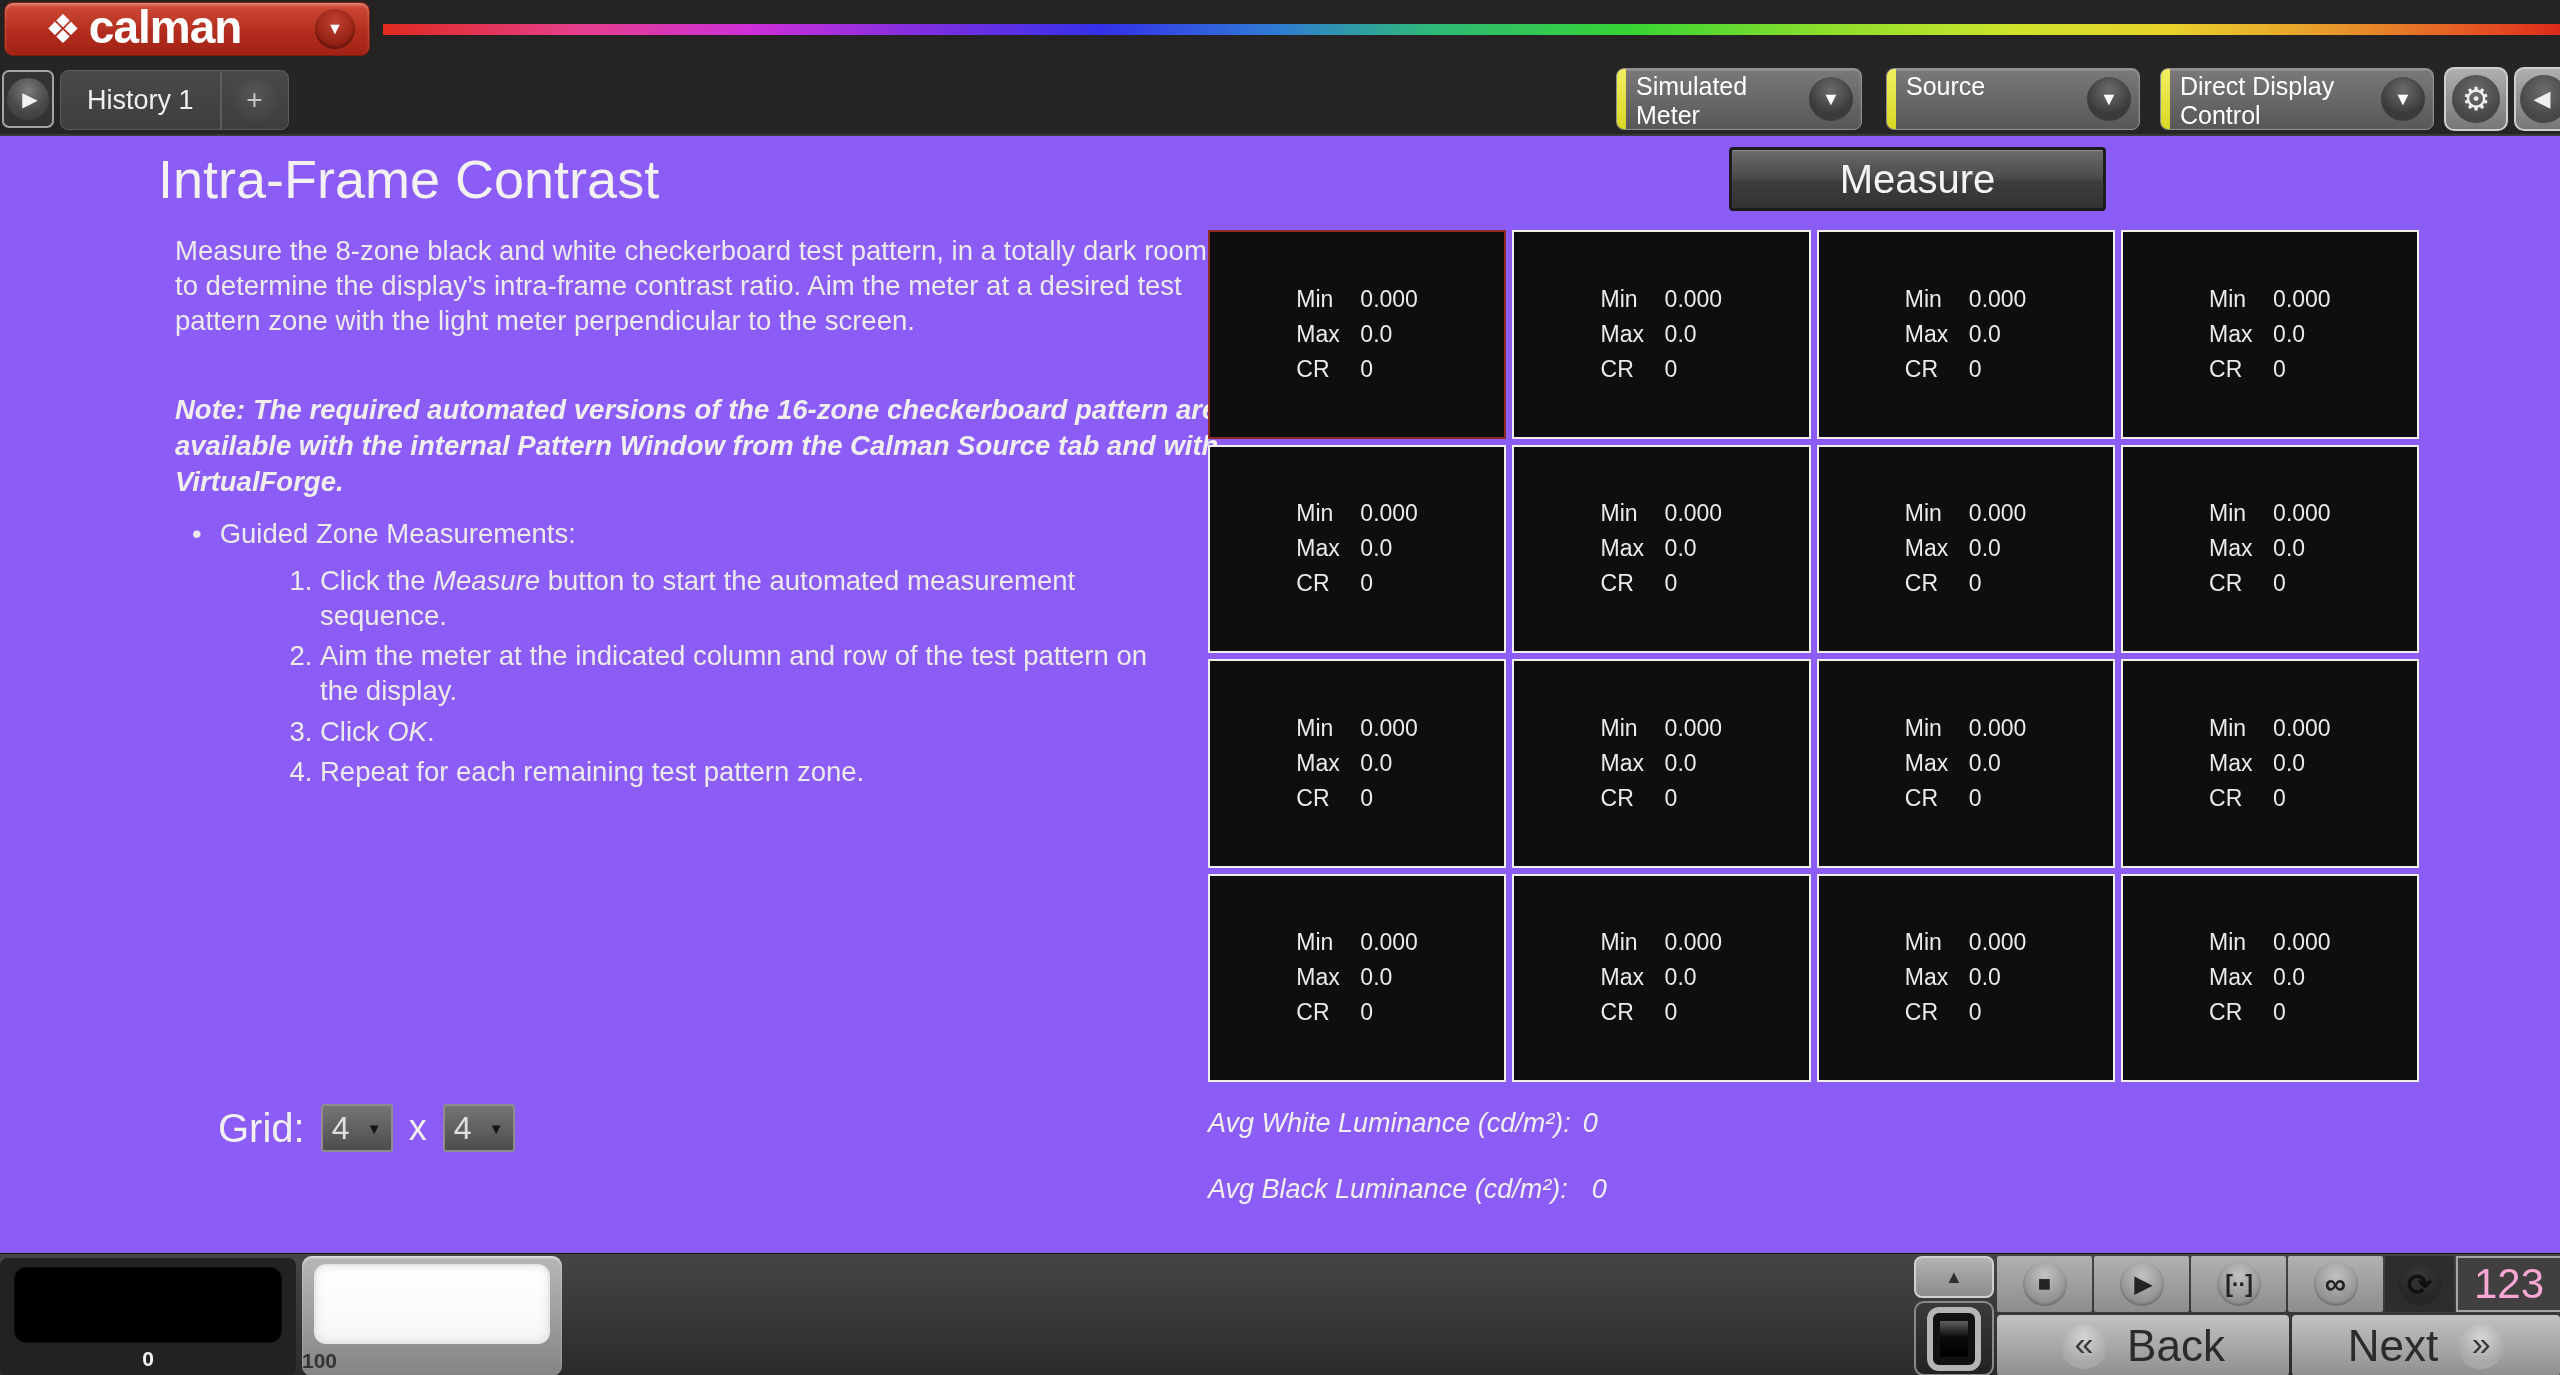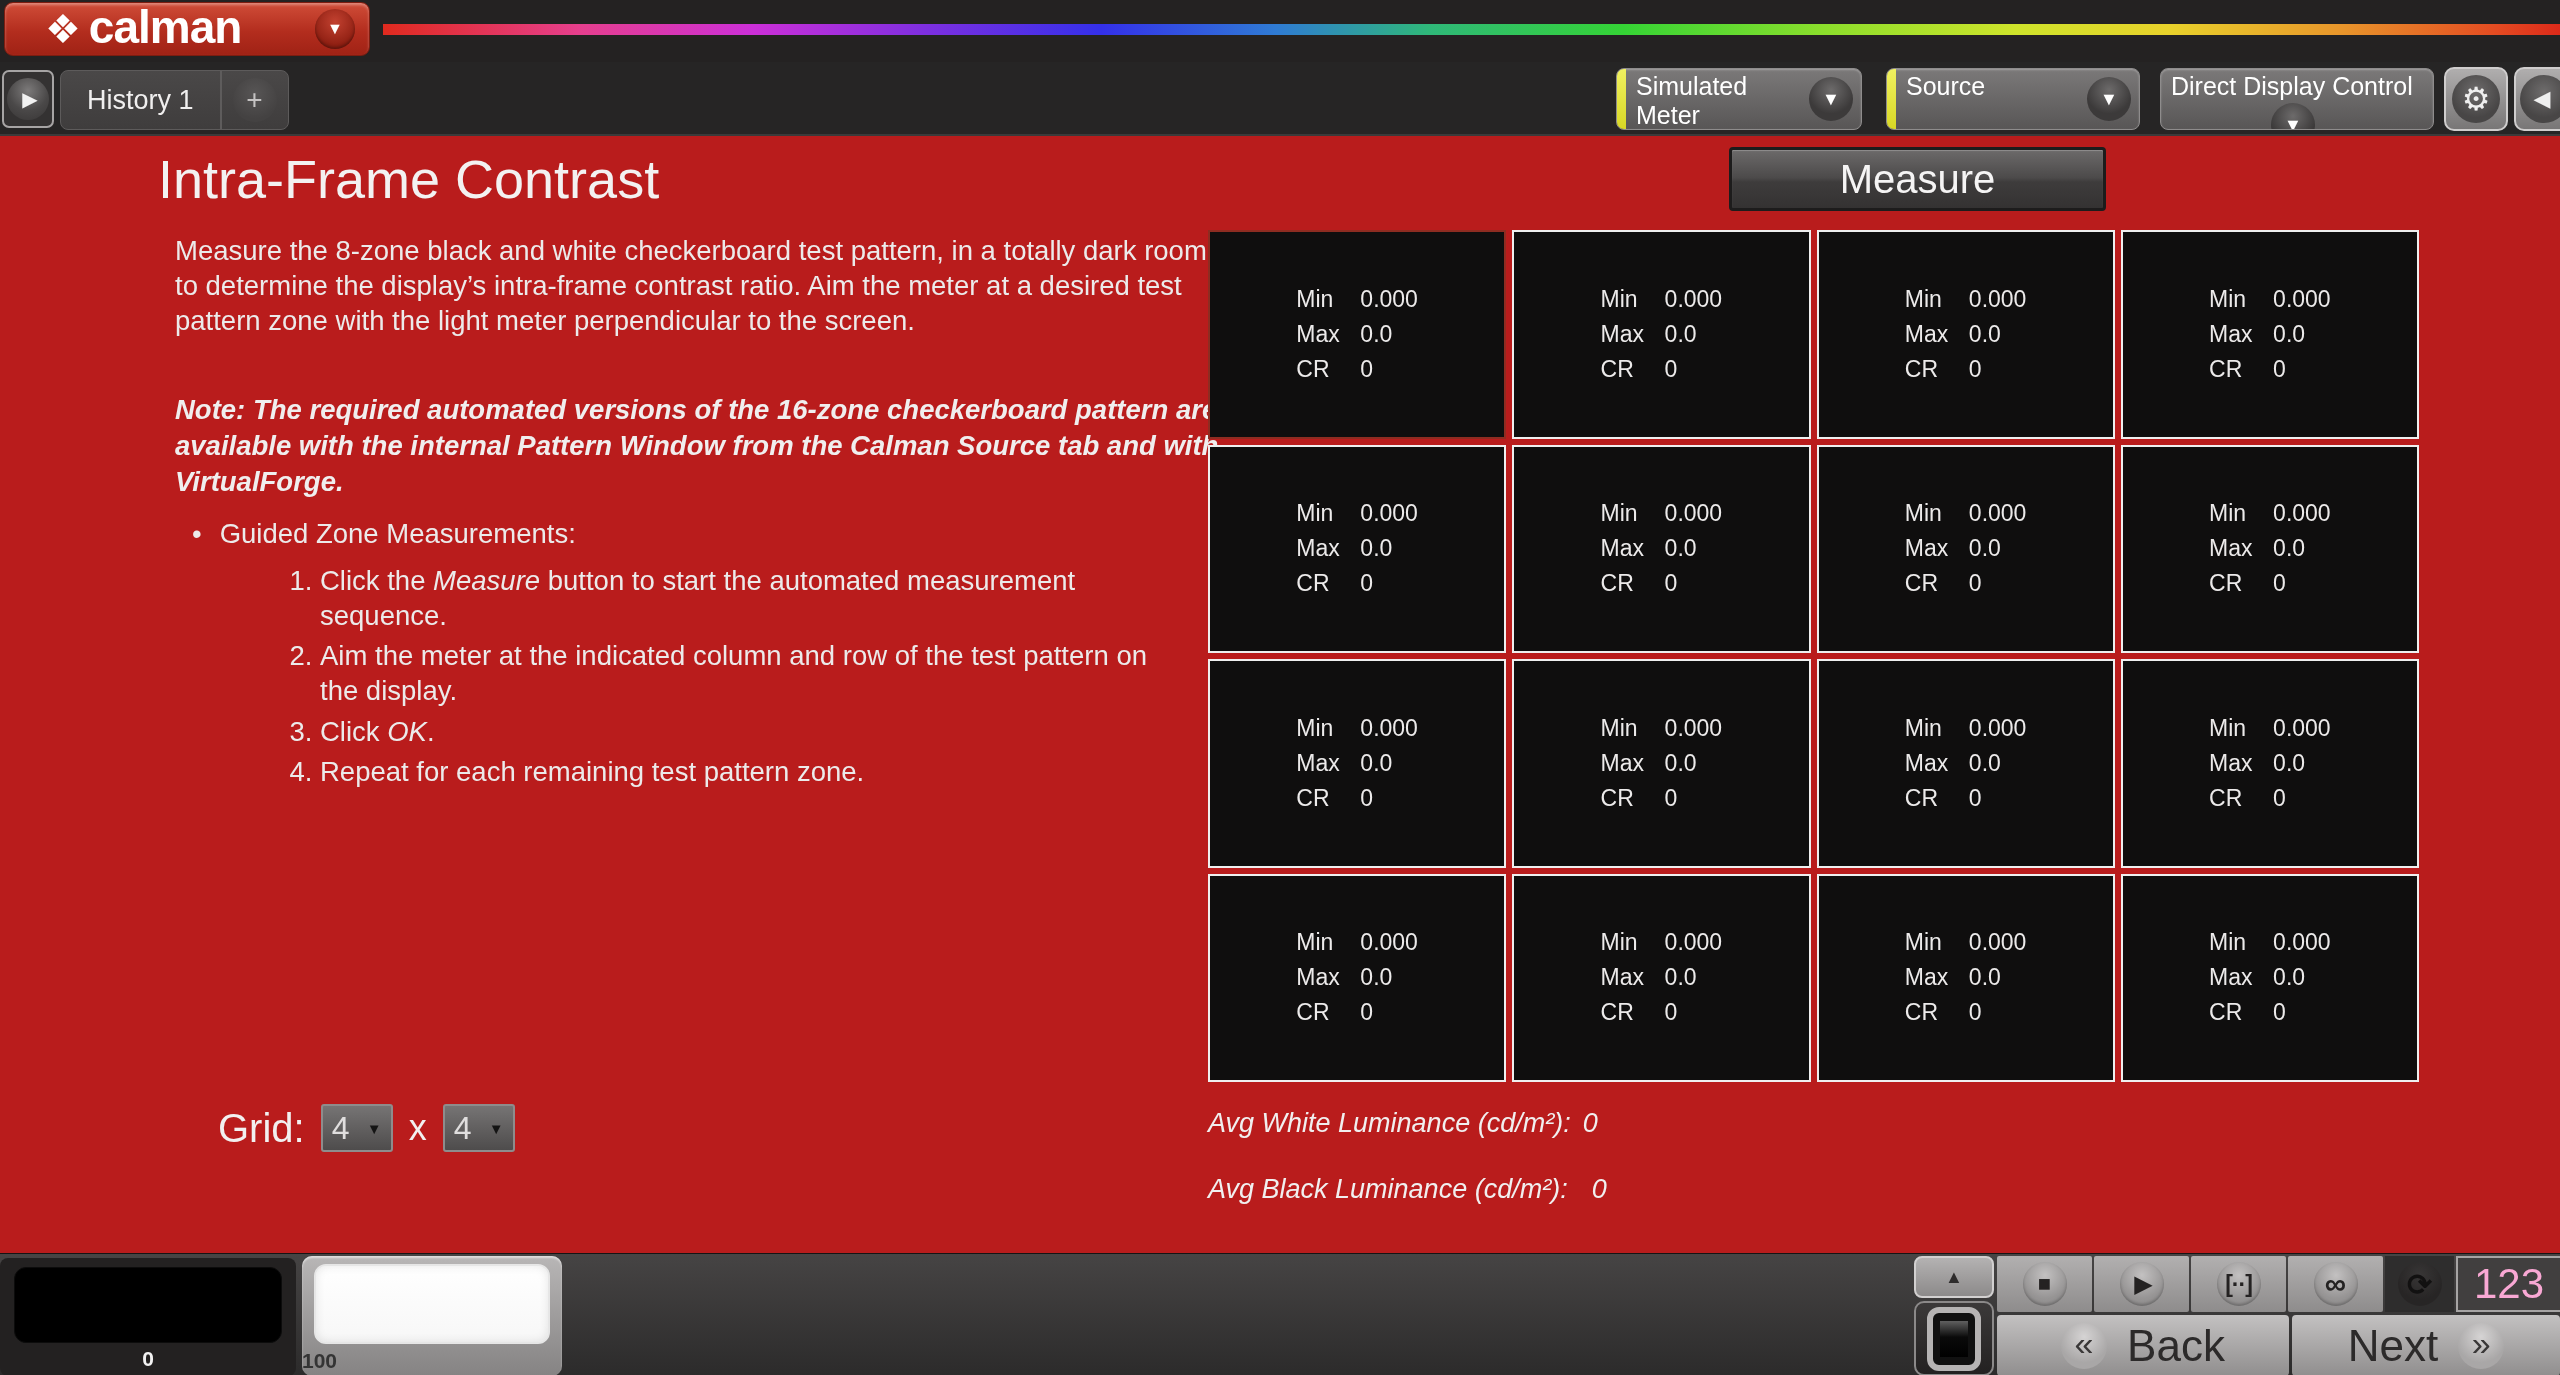--- a/index.html
+++ b/index.html
@@ -44,35 +44,35 @@
           background:linear-gradient(#7b7979,#585656); border:1px solid #8e8c8c;
           box-shadow:inset 0 1px 2px rgba(255,255,255,.3); display:flex; align-items:center; overflow:hidden; }
   .dd-stripe { width:9px; align-self:stretch; background:linear-gradient(#f0f060,#d8d825); }
   .dd-texts { flex:1; padding:3px 2px 2px 10px; color:#fff; font-size:25px; line-height:1.16;
           display:flex; flex-direction:column; justify-content:flex-start; align-self:stretch; }
   .dd-arrow-orb { width:44px; height:44px; border-radius:50%; margin-right:8px; flex:none;
           background:radial-gradient(circle at 50% 30%, #6d6b6b, #3c3a3a 62%);
           color:#fff; font-size:18px; display:flex; align-items:center; justify-content:center; }
   #dd-meter { left:1616px; width:246px; }
   #dd-source { left:1886px; width:254px; }
-  #dd-ddc { left:2160px; width:274px;flex-direction:column; }
+  #dd-ddc { left:2160px; width:274px; }
 
   .sq-btn { position:absolute; top:5px; height:64px; border-radius:10px;
           background:linear-gradient(#b0aeae,#787676); border:2px solid #cfcdcd;
           display:flex; align-items:center; justify-content:center; }
   #gear-btn { left:2444px; width:64px; }
   #collapse-btn { left:2514px; width:60px; }
   .orb-dark { width:48px; height:48px; border-radius:50%;
           background:radial-gradient(circle at 50% 35%, #6e6c6c, #484646 65%);
           color:#efefef; display:flex; align-items:center; justify-content:center; }
   #gear-btn .orb-dark { font-size:32px; }
   #collapse-btn .orb-dark { font-size:22px; padding-right:4px; }
 
   
-  .main { position:absolute; top:136px; left:0; right:0; bottom:122px; background:#b91c1c; }
+  .main { position:absolute; top:136px; left:0; right:0; bottom:122px; background:#8b5cf6; }
   .page-title { position:absolute; left:158px; top:12px; font-size:54px; font-weight:400; color:#f3f1f1; }
   .measure-btn { position:absolute; left:1729px; top:11px; width:377px; height:64px;
           background:linear-gradient(#6c6a6a 0%, #4c4a4a 48%, #3e3c3c 55%, #343232);
           border:3px solid #1d1c1c; border-radius:4px; box-shadow:inset 0 1px 1px rgba(255,255,255,.25);
           color:#f5f4f4; font-size:40px; display:flex; align-items:center; justify-content:center; }
   .intro { position:absolute; left:175px; top:98px; width:1048px; font-size:27.5px; line-height:1.27; color:#eceaea; }
   .note  { position:absolute; left:175px; top:256px; width:1048px; font-size:27.5px; line-height:1.3;
            color:#f0eeee; font-weight:700; font-style:italic; }
   .guided { position:absolute; left:192px; top:382px; width:1010px; font-size:27.5px; color:#eceaea; }
   .guided-head { display:flex; gap:18px; align-items:baseline; }

